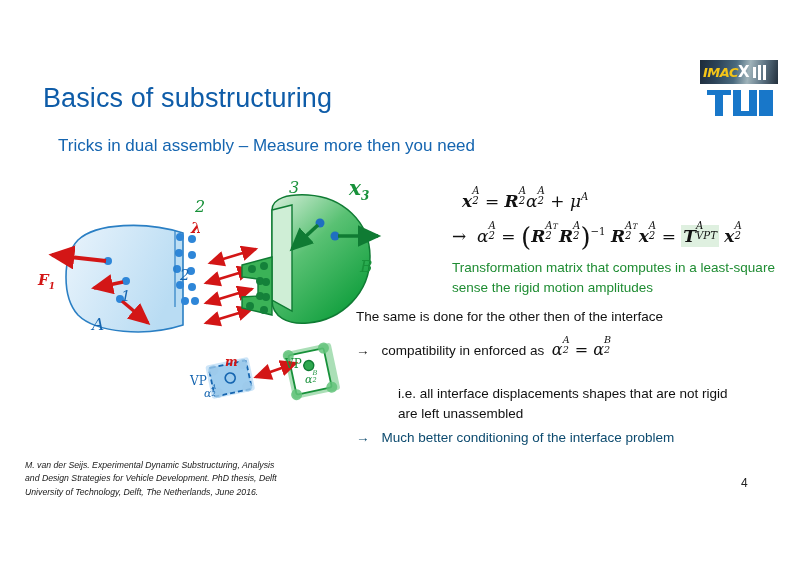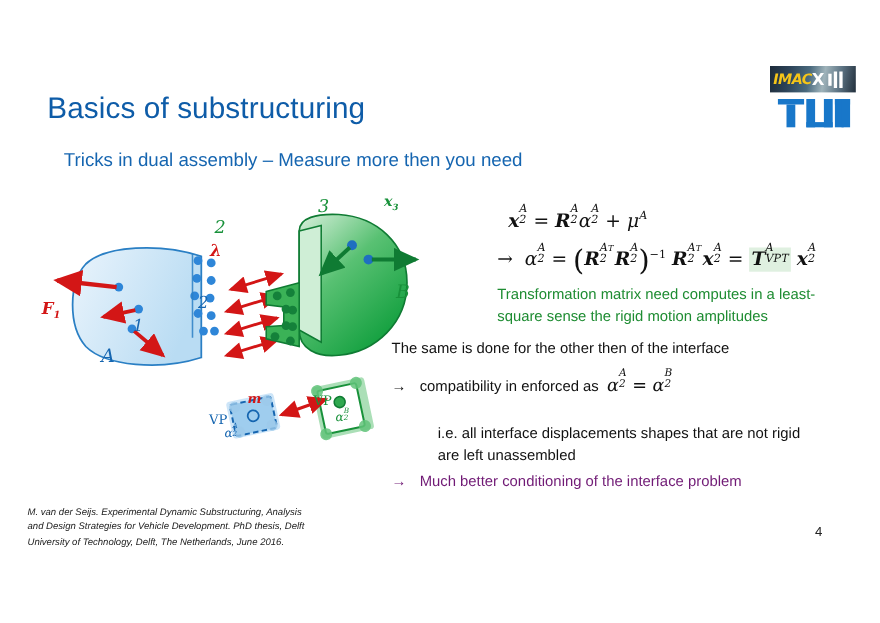--- a/index.html
+++ b/index.html
@@ -61,21 +61,21 @@
   #green-note{
     position:absolute;left:452px;top:258px;width:330px;
     font-size:13.5px;color:#1e8c32;line-height:1.45;
   }
 
   
   #txt-1{position:absolute;left:356px;top:309px;font-size:13.5px;color:#111;}
   #txt-2{position:absolute;left:356px;top:340px;font-size:13.5px;color:#111;white-space:nowrap;}
   #txt-2 .arrow{margin-right:12px;}
   #txt-3{position:absolute;left:398px;top:384px;width:330px;font-size:13.5px;color:#111;line-height:1.5;}
-  #txt-4{position:absolute;left:356px;top:430px;font-size:13.5px;color:#701a75;}
+  #txt-4{position:absolute;left:356px;top:430px;font-size:13.5px;color:#0c4a6e;}
   #txt-4 .arrow{margin-right:12px;}
   #vpt-line{
     position:absolute;left:410px;top:473px;
     font-size:14.5px;color:#1e8c32;
   }
 
   
   #footnote{
     position:absolute;left:25px;top:459px;width:260px;
     font-size:8.7px;font-style:italic;color:#1a1a1a;line-height:1.55;
@@ -87,21 +87,21 @@
   #figure{position:absolute;left:20px;top:165px;width:430px;height:270px;}
   #figure svg{display:block;}
   .fig-label{position:absolute;font-family:"DejaVu Serif",serif;font-style:italic;}
   #lbl-A{left:72px;top:149px;font-size:17px;color:#1565b0;}
   #lbl-B{left:340px;top:91px;font-size:17px;color:#18913a;}
   #lbl-F1{left:18px;top:106px;font-size:15px;color:#d31616;font-weight:bold;}
   #lbl-lambda{left:171px;top:54px;font-size:15px;color:#d31616;font-weight:bold;}
   #lbl-2a{left:175px;top:32px;font-size:16px;color:#18913a;}
   #lbl-2b{left:160px;top:101px;font-size:15px;color:#1565b0;}
   #lbl-3{left:269px;top:13px;font-size:16px;color:#18913a;}
-  #lbl-x3{left:329px;top:11px;font-size:13px;color:#18913a;font-weight:bold;}
+  #lbl-x3{left:329px;top:11px;font-size:20px;color:#18913a;font-weight:bold;}
   #lbl-1{left:101px;top:122px;font-size:15px;color:#1565b0;}
   #lbl-m{left:205px;top:190px;font-size:12px;color:#d31616;font-weight:bold;}
   #lbl-vpA{left:170px;top:209px;font-size:12px;color:#1565b0;}
   #lbl-aA{left:184px;top:222px;font-size:11px;color:#1565b0;}
   #lbl-vpB{left:265px;top:192px;font-size:12px;color:#18913a;}
   #lbl-aB{left:285px;top:208px;font-size:11px;color:#18913a;}
 </style>
 </head>
 <body>
 
@@ -147,21 +147,21 @@
     <span>→</span>&nbsp;
     <span class="mi">α</span><span class="subsup"><span class="s-up">A</span><span class="s-dn">2</span><span style="visibility:hidden;font-size:60%">A</span></span>
     <span>=</span>
     <span class="paren-big">(</span><span class="mb">R</span><span class="subsup"><span class="s-up">A<span style="font-size:75%">T</span></span><span class="s-dn">2</span><span style="visibility:hidden;font-size:60%">AT</span></span><span class="mb">R</span><span class="subsup"><span class="s-up">A</span><span class="s-dn">2</span><span style="visibility:hidden;font-size:60%">A</span></span><span class="paren-big">)</span><sup class="sm" style="font-style:normal">−1</sup>
     <span class="mb">R</span><span class="subsup"><span class="s-up">A<span style="font-size:75%">T</span></span><span class="s-dn">2</span><span style="visibility:hidden;font-size:60%">AT</span></span><span class="mb">x</span><span class="subsup"><span class="s-up">A</span><span class="s-dn">2</span><span style="visibility:hidden;font-size:60%">A</span></span>
     <span>=</span>
     <span class="hl-green"><span class="mb">T</span><span class="subsup"><span class="s-up">A</span><span class="s-dn">VPT</span><span style="visibility:hidden;font-size:60%">VPT</span></span></span>
     <span class="mb">x</span><span class="subsup"><span class="s-up">A</span><span class="s-dn">2</span><span style="visibility:hidden;font-size:60%">A</span></span>
   </div>
 
-  <div id="green-note">Transformation matrix need computes in a least-square sense the rigid motion amplitudes</div>
+  <div id="green-note">Transformation matrix that computes in a least-square sense the rigid motion amplitudes</div>
 
   <div id="txt-1">The same is done for the other then of the interface</div>
 
   <div id="txt-2">
     <span class="arrow">→</span><span>compatibility in enforced as</span>&nbsp;&nbsp;<span class="math" style="font-size:16px"><span class="mi">α</span><span class="subsup"><span class="s-up">A</span><span class="s-dn">2</span><span style="visibility:hidden;font-size:60%">A</span></span>
       <span>=</span>
       <span class="mi">α</span><span class="subsup"><span class="s-up">B</span><span class="s-dn">2</span><span style="visibility:hidden;font-size:60%">B</span></span></span>
   </div>
 
   <div id="txt-3">i.e. all interface displacements shapes that are not rigid are left unassembled</div>

